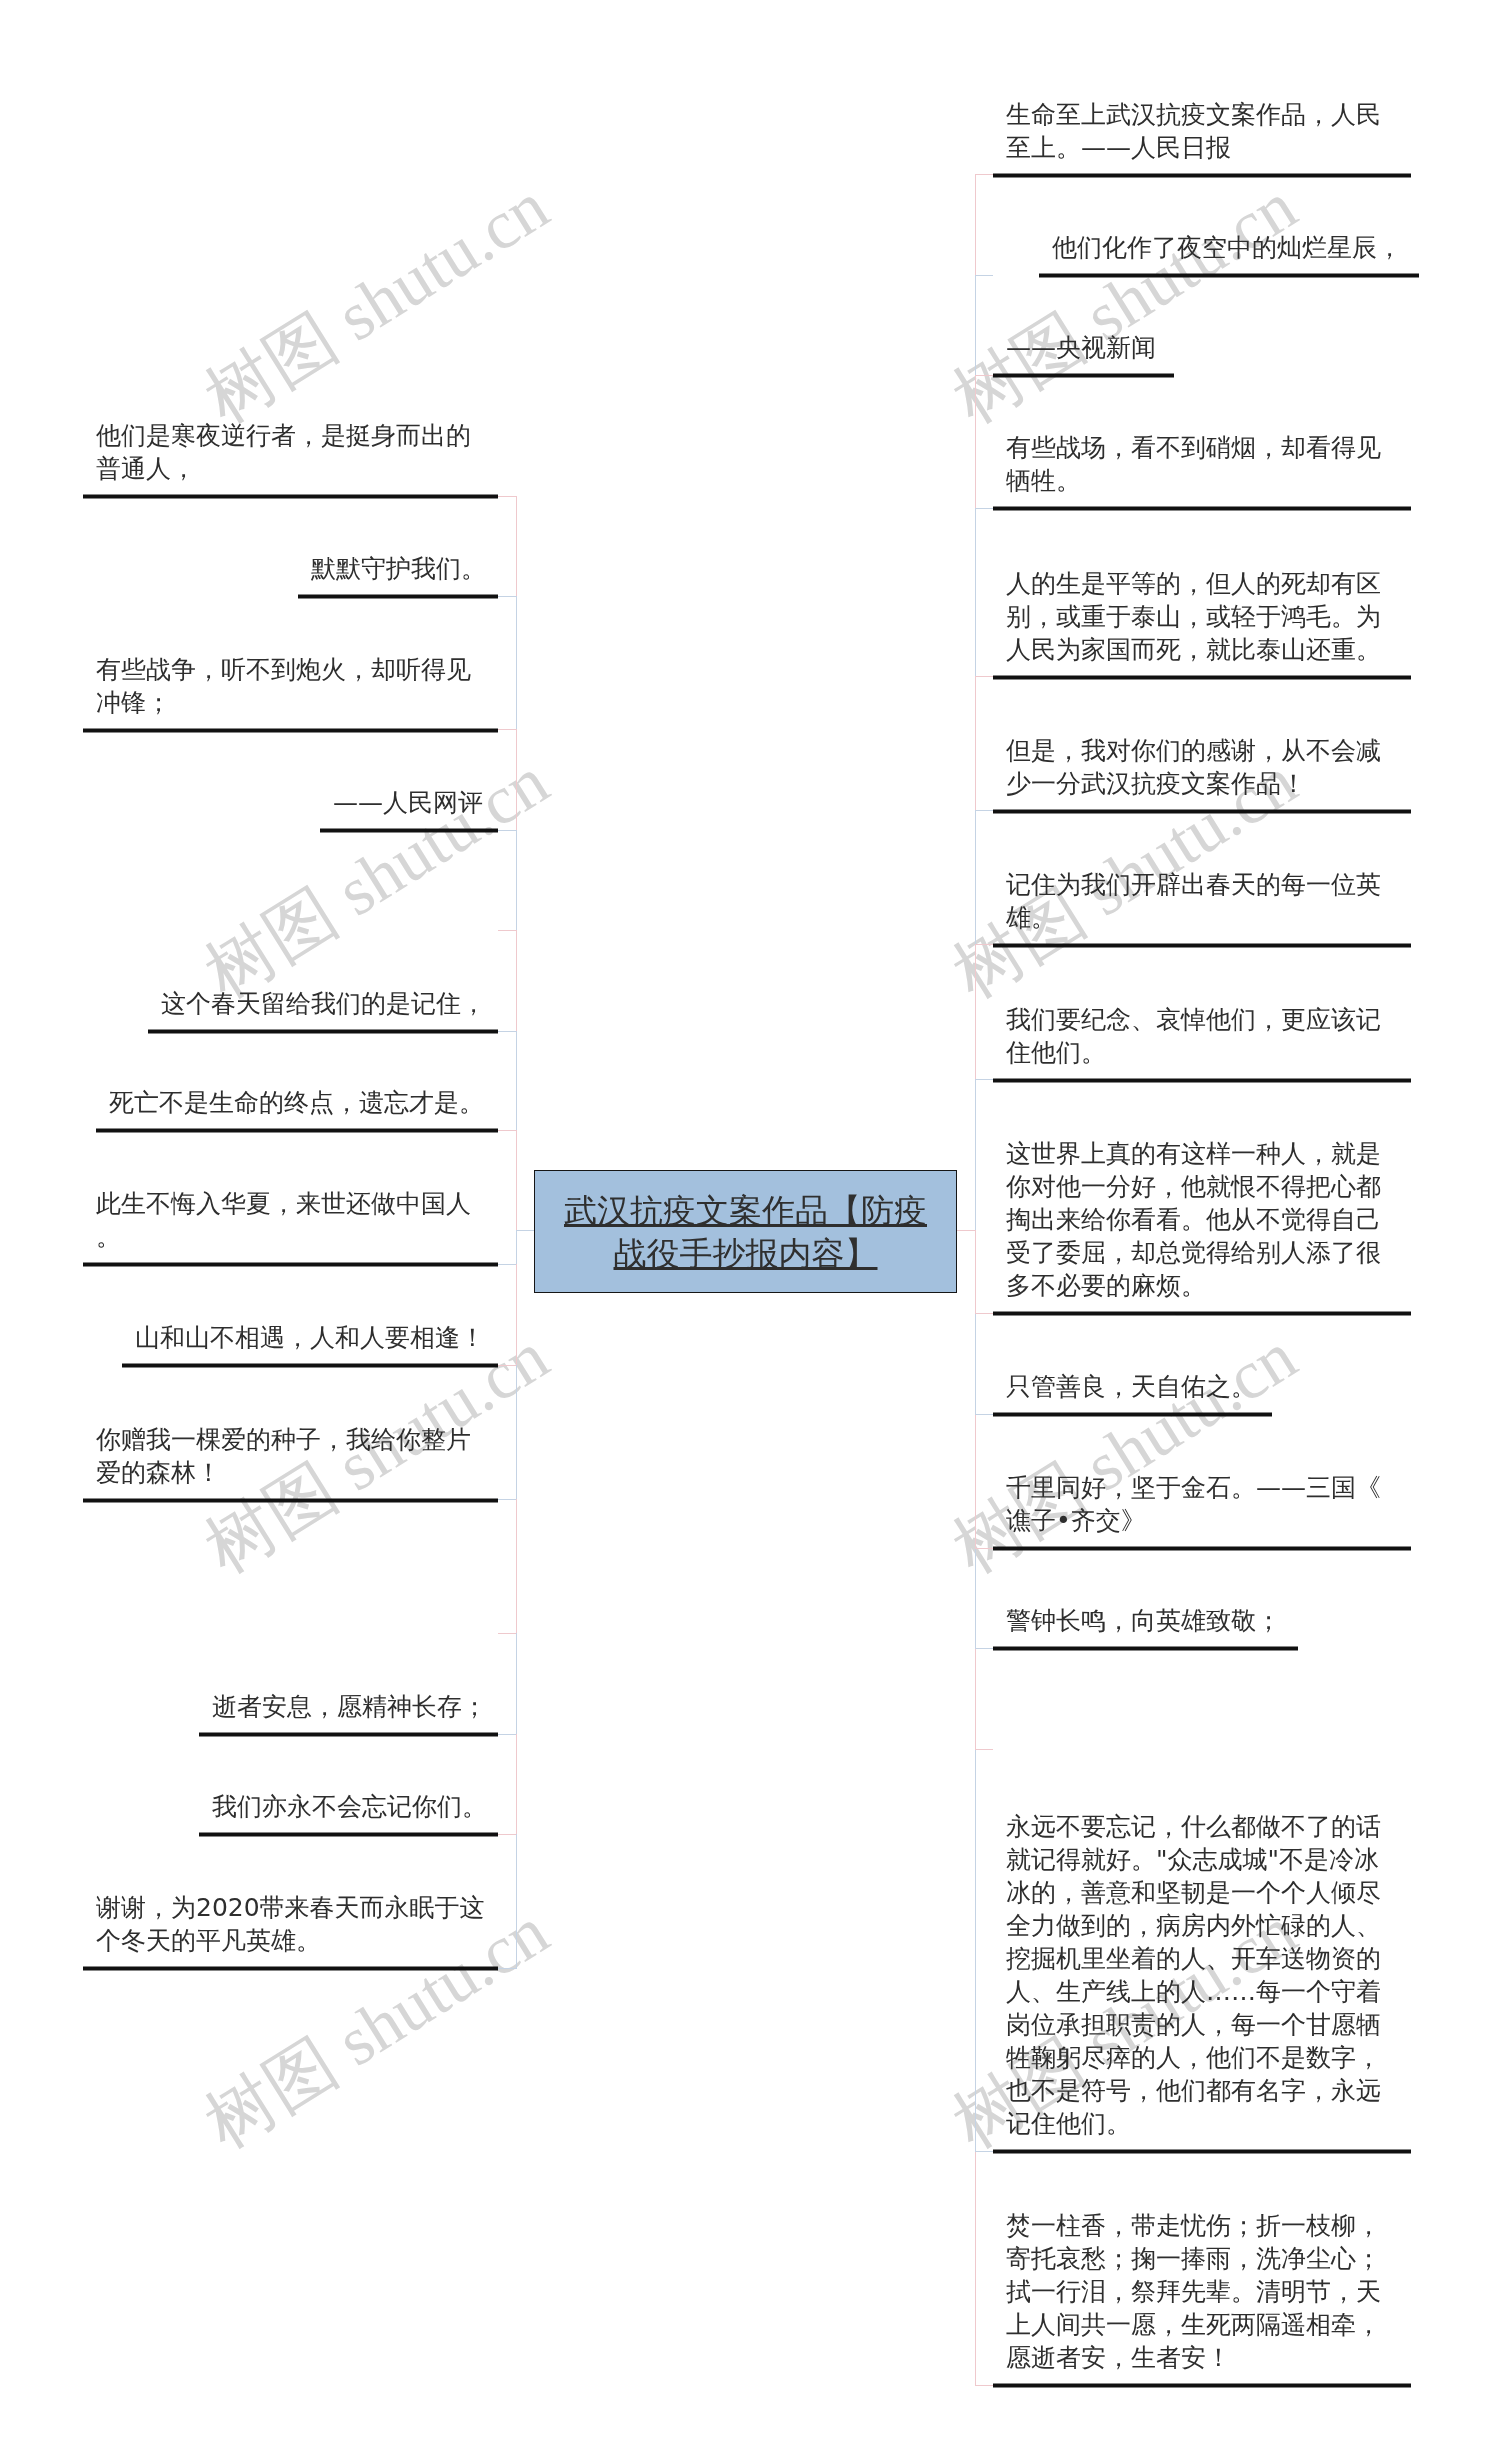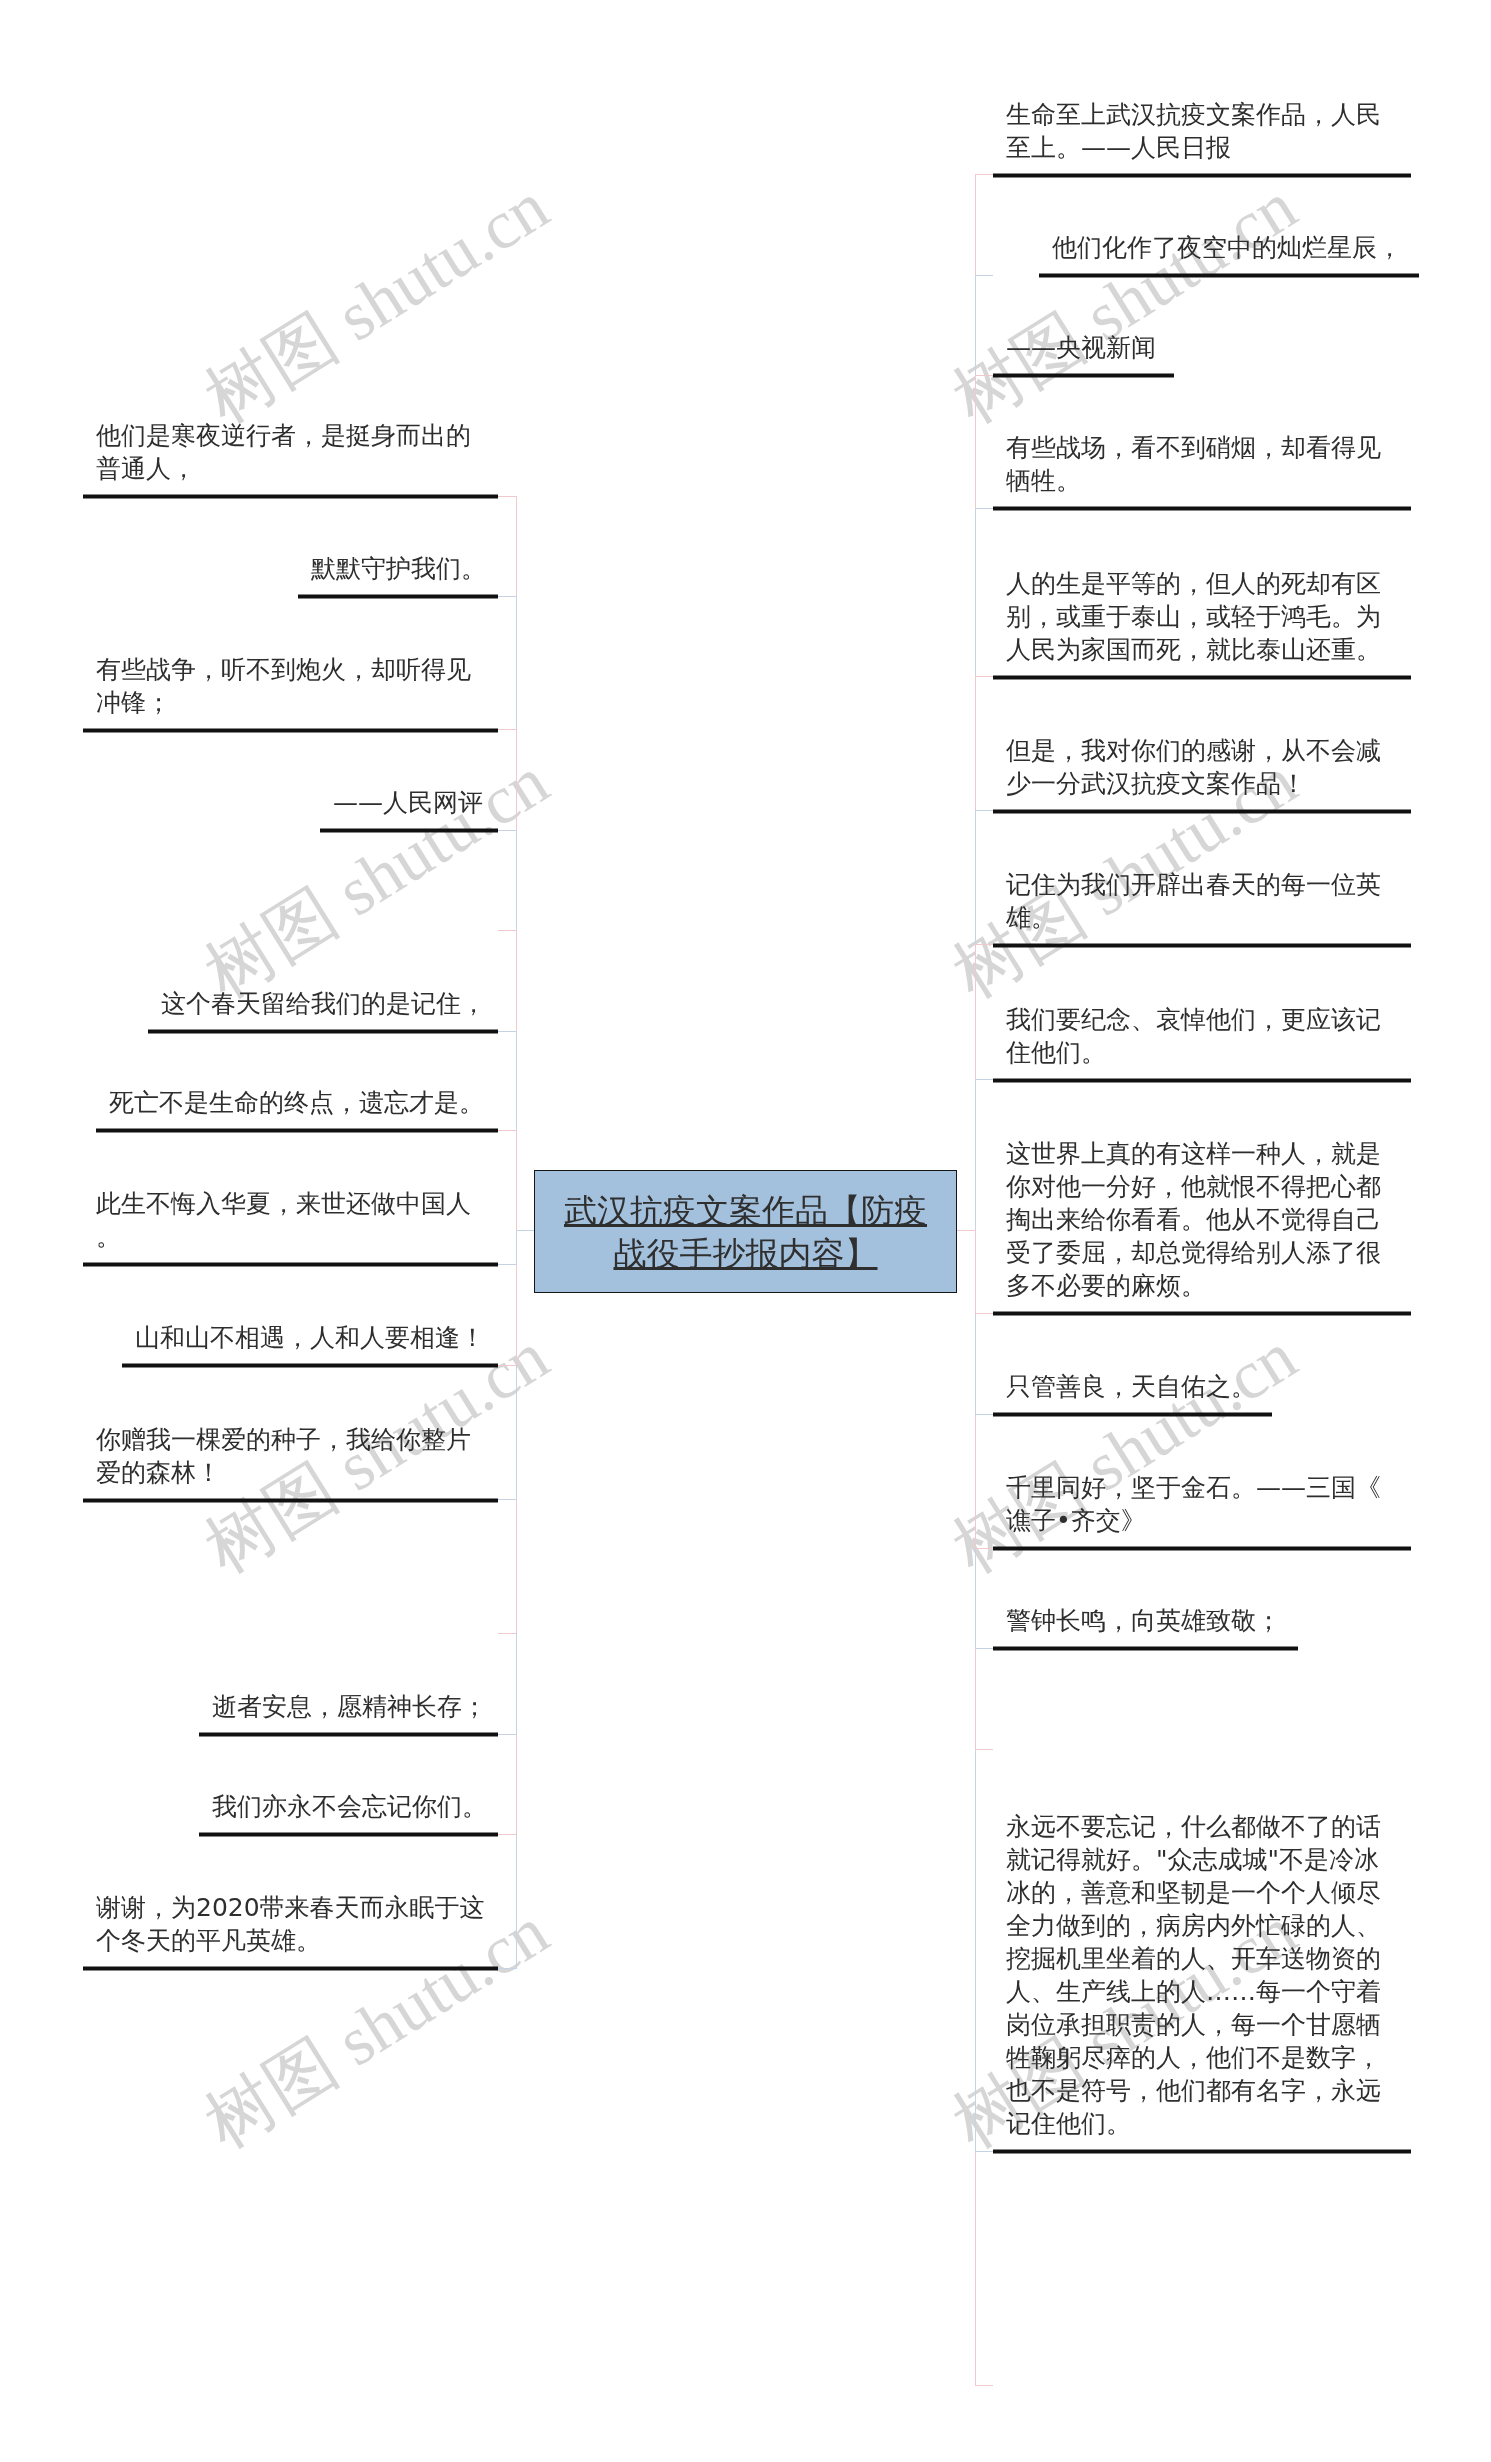--- a/index.html
+++ b/index.html
@@ -285,15 +285,23 @@
 冰的，善意和坚韧是一个个人倾尽
 全力做到的，病房内外忙碌的人、
 挖掘机里坐着的人、开车送物资的
 人、生产线上的人……每一个守着
 岗位承担职责的人，每一个甘愿牺
 牲鞠躬尽瘁的人，他们不是数字，
 也不是符号，他们都有名字，永远
 记住他们。</div>
     <div class="ul"></div>
   </div>
+  <div class="node" style="left:993px;top:2387px;width:418px">
+    <div class="txt">焚一柱香，带走忧伤；折一枝柳，
+寄托哀愁；掬一捧雨，洗净尘心；
+拭一行泪，祭拜先辈。清明节，天
+上人间共一愿，生死两隔遥相牵，
+愿逝者安，生者安！</div>
+    <div class="ul"></div>
+  </div>
 
 </div>
 
 
 </body></html>

